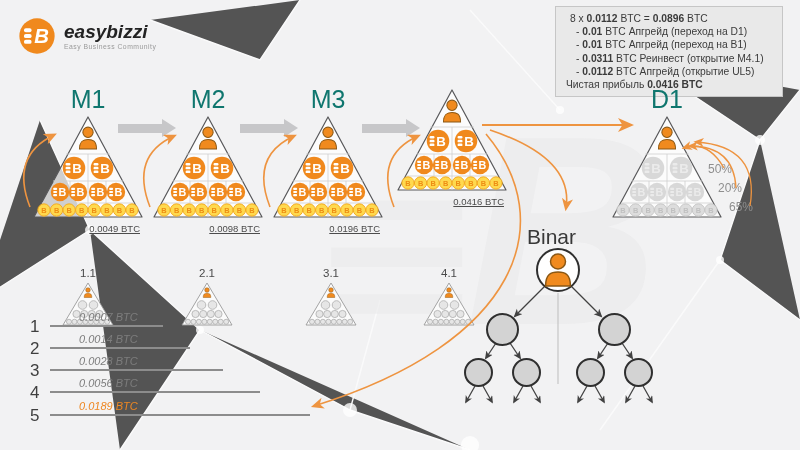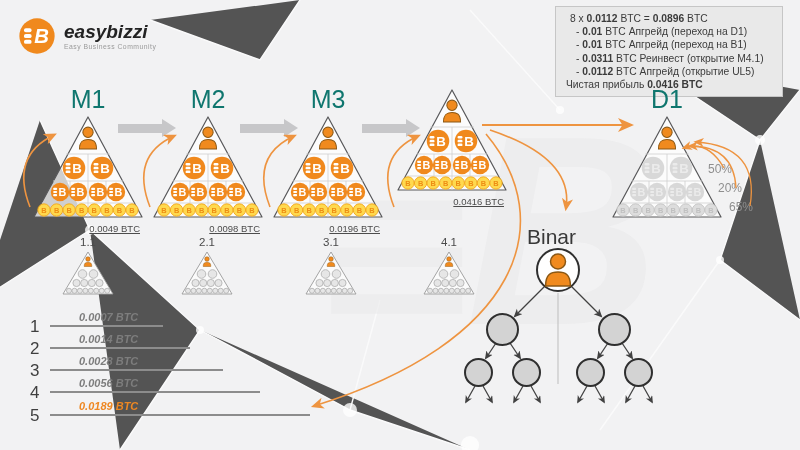--- a/index.html
+++ b/index.html
@@ -36,29 +36,29 @@
   .grid{stroke:#cfcfcf;stroke-width:.8;}
 
   
   .barrow{position:absolute;width:44px;height:9px;background:#c7c7c9;z-index:2;}
   .barrow::after{content:"";position:absolute;left:44px;top:-5px;width:0;height:0;
                  border-top:9.5px solid transparent;border-bottom:9.5px solid transparent;
                  border-left:14px solid #c7c7c9;}
 
   
   .spyr{position:absolute;width:56px;z-index:3;}
-  .spyr .spyr-label{font-size:11.5px;color:#4a4a4a;text-align:center;height:14px;}
+  .spyr .spyr-label{font-size:11.5px;color:#4a4a4a;text-align:center;height:14px;margin-top:31px;}
 
   
   .pct{position:absolute;font-size:12px;color:#8f8f8f;z-index:3;}
 
   
   .lvl-num{position:absolute;font-size:17px;color:#3f3f3f;z-index:3;}
   .lvl-line{position:absolute;height:1.6px;background:#8c8c8c;z-index:3;}
-  .lvl-val{position:absolute;font-size:11px;font-weight:bold;font-style:italic;color:#7d7d7d;z-index:3;}
+  .lvl-val{position:absolute;font-size:11px;font-weight:normal;font-style:italic;color:#7d7d7d;z-index:3;}
   .lvl-val.hl{color:#ee8722;}
 
   
   #binar-label{position:absolute;left:527px;top:225px;font-size:21px;color:#383838;z-index:3;}
   .bnode{position:absolute;border-radius:50%;border:2px solid #2f2f2f;background:#d3d3d3;
          box-sizing:border-box;display:flex;align-items:center;justify-content:center;z-index:5;}
   .bnode.root{background:#ffffff;border-width:2.5px;}
 
   #arrows{position:absolute;inset:0;z-index:4;pointer-events:none;}
 </style>

